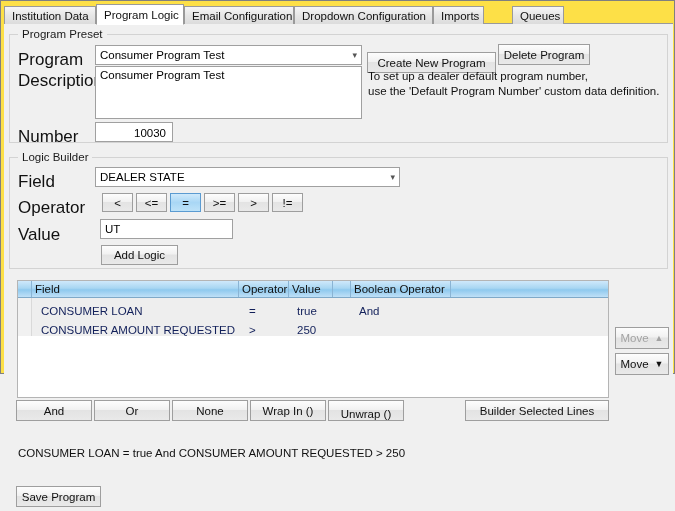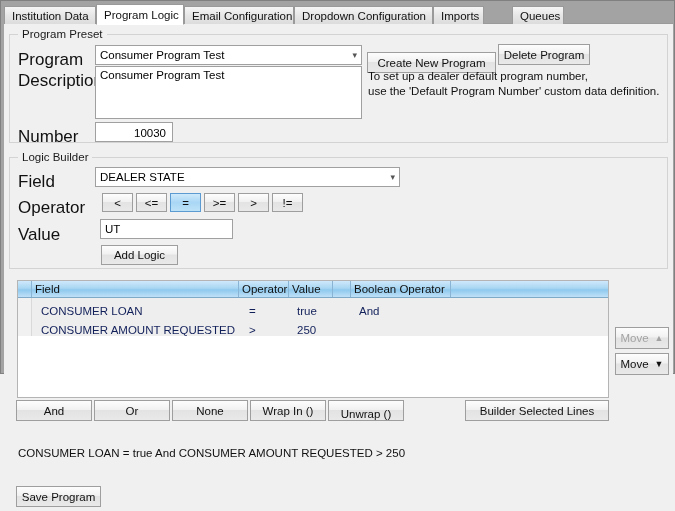--- a/index.html
+++ b/index.html
@@ -12,21 +12,21 @@
     font-family: "Liberation Sans", sans-serif;
     font-size: 11.5px;
     color: #000;
     background: #f0f0f0;
     overflow: hidden;
   }
   #app {
     position: relative;
     width: 675px;
     height: 374px;
-    background: #a3a3a3;
+    background: #fde047;
     border: 1px solid #808080;
     box-sizing: border-box;
   }
 
   
   .tabstrip {
     position: absolute;
     left: 3px;
     top: 3px;
     width: 669px;

